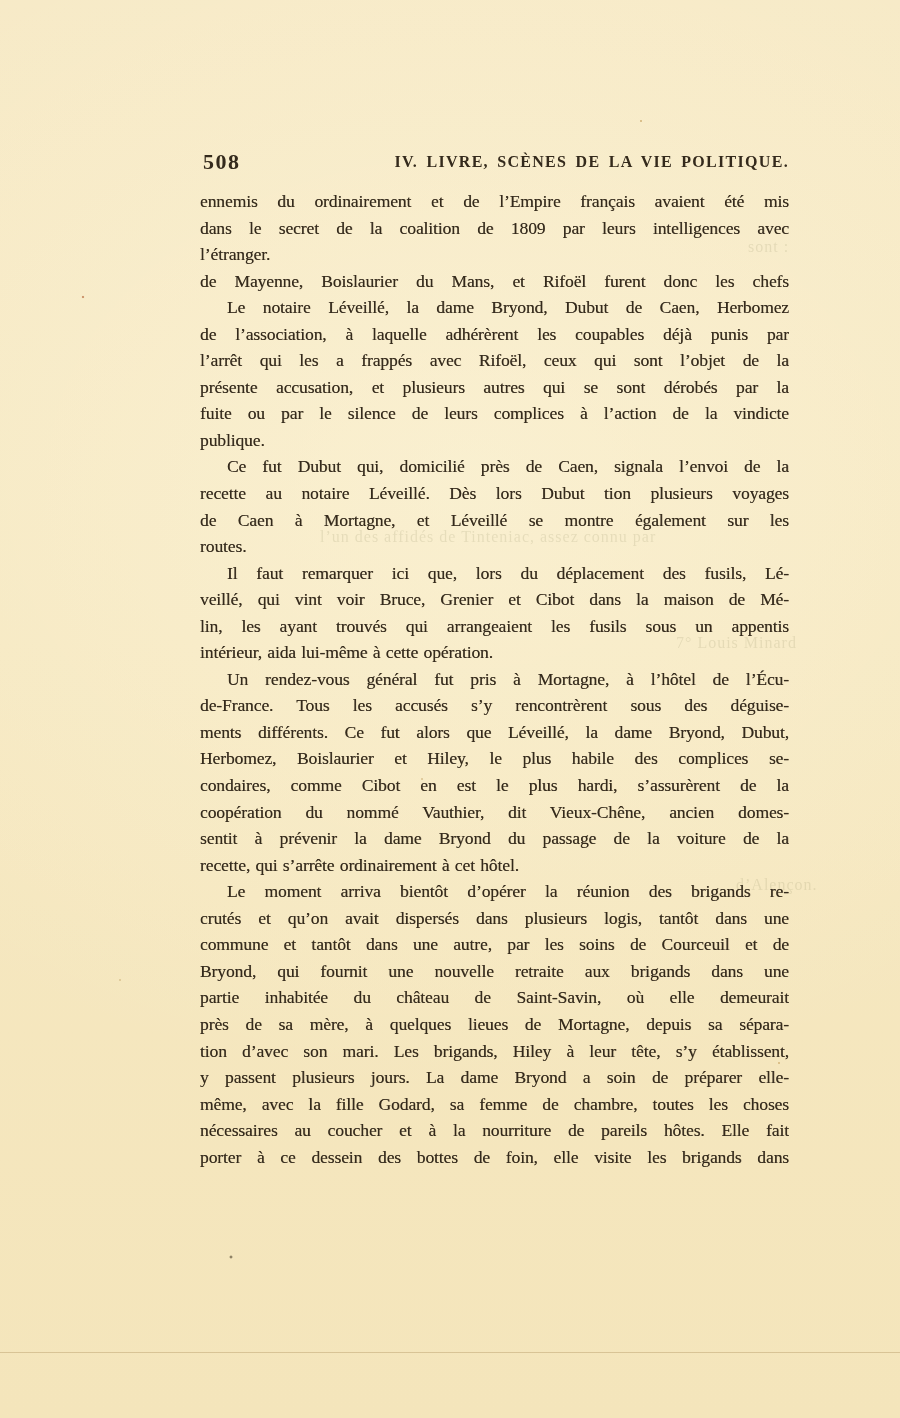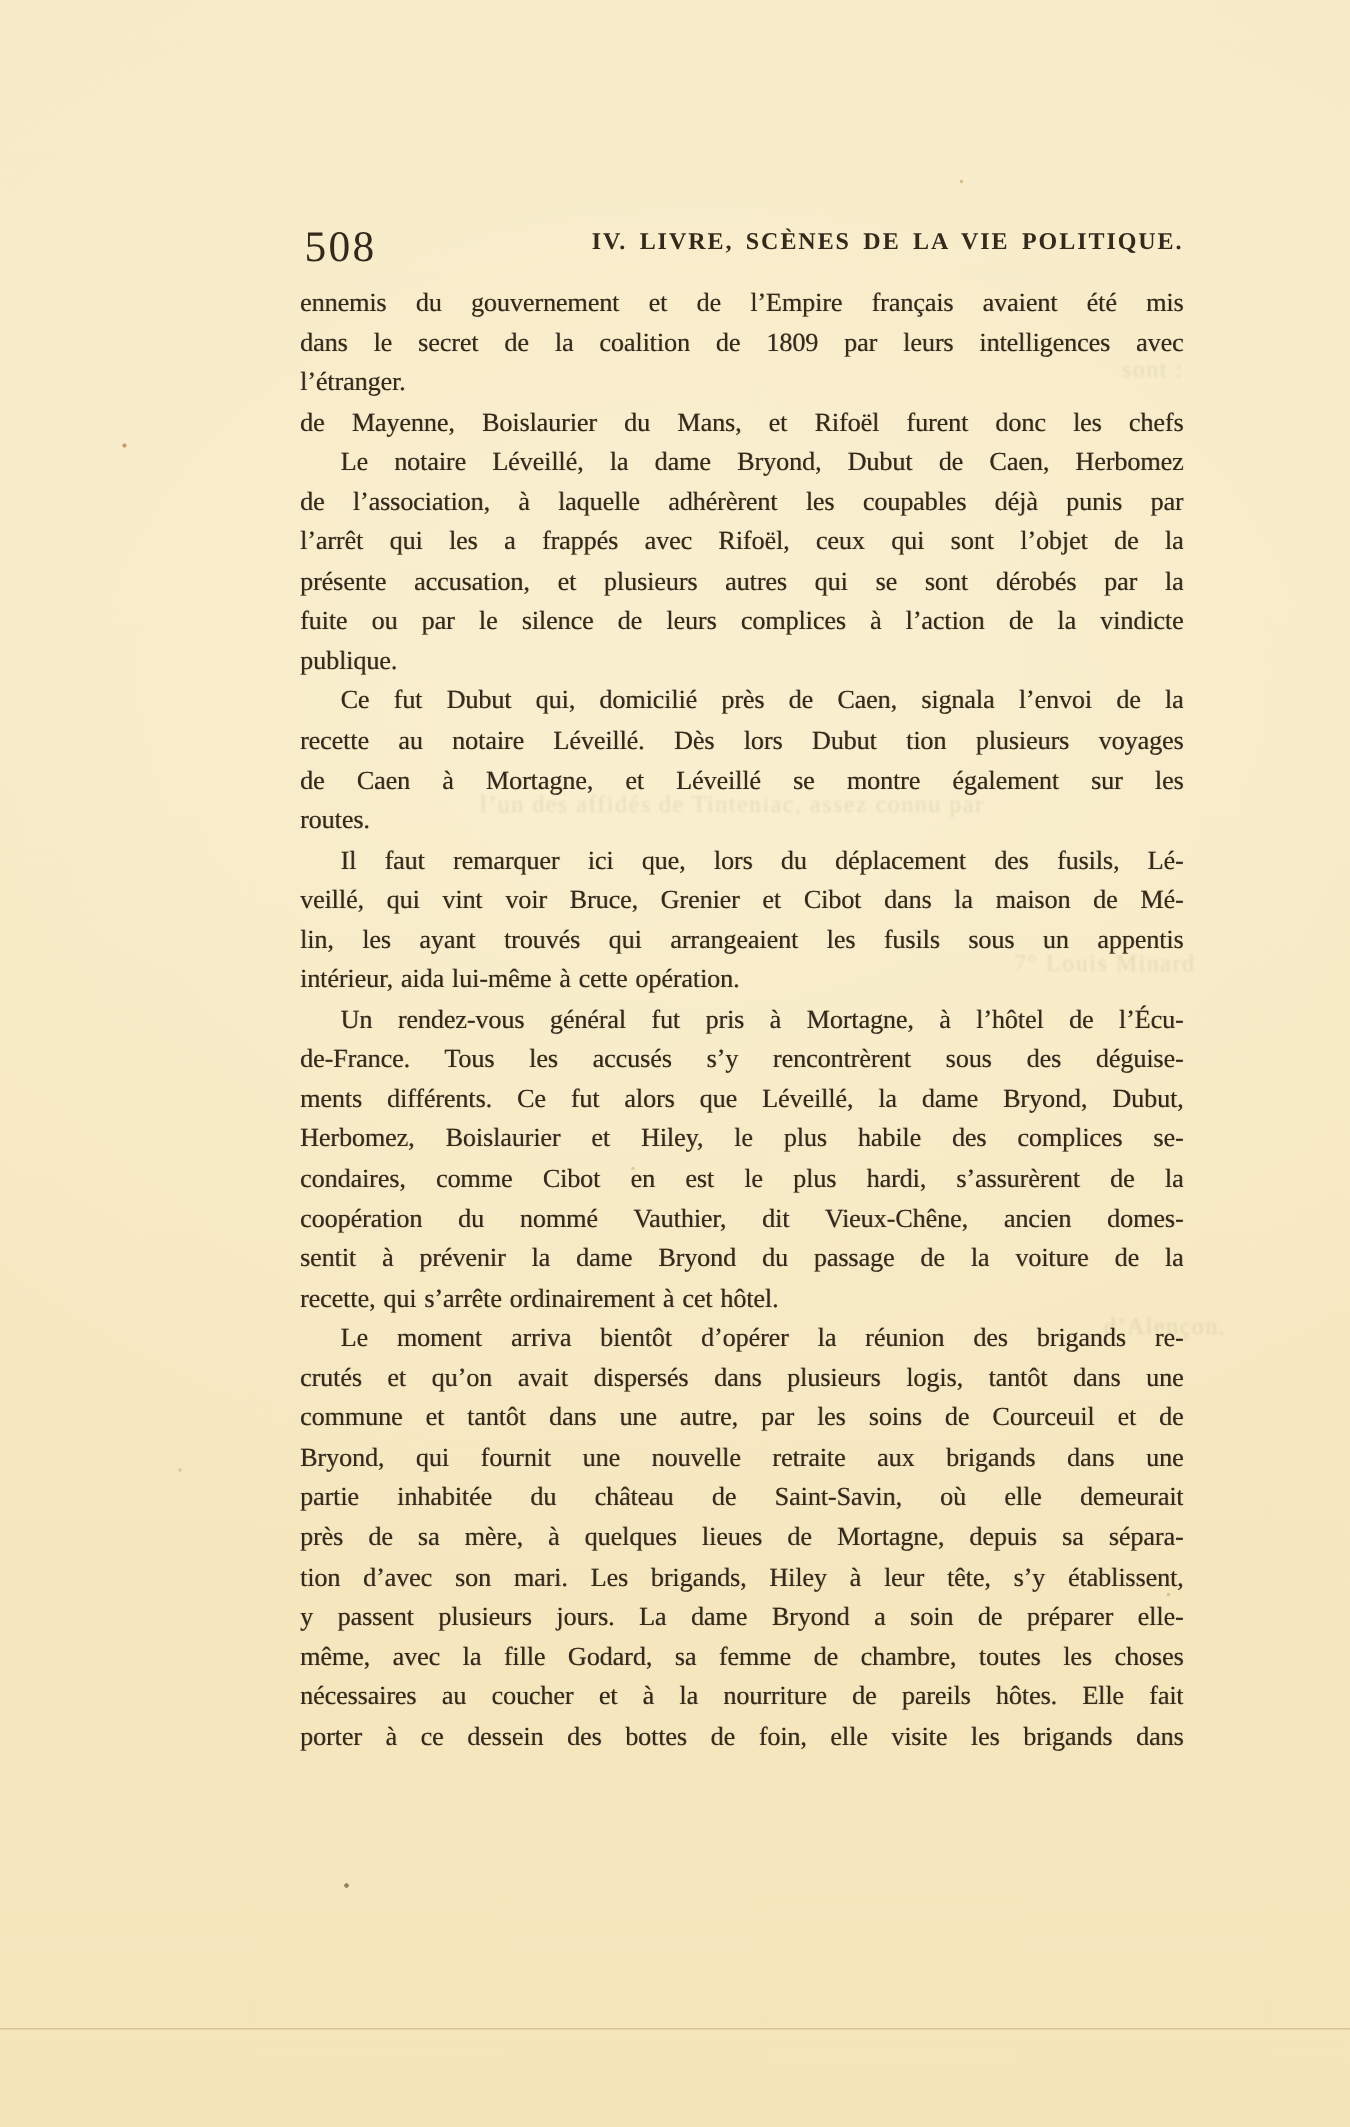--- a/index.html
+++ b/index.html
@@ -47,21 +47,21 @@
     white-space: nowrap;
     pointer-events: none;
   }
 
   .header {
     position: absolute; left: 200px; top: 150px;
     width: 589px; height: 26px;
   }
   .page-number {
     position: absolute; left: 3px; top: -1px;
-    font-size: 29px; font-weight: normal;
+    font-size: 22px; font-weight: bold;
     letter-spacing: 1.5px;
   }
   .running-title {
     display: block;
     text-align: right;
     font-size: 16px; font-weight: bold;
     letter-spacing: 1.3px;
     word-spacing: 3px;
     padding-top: 3px;
     white-space: nowrap;
@@ -96,21 +96,21 @@
   <div class="ghost" style="left:736px; top:876px">d’Alençon.</div>
 
   <div class="header">
     <span class="page-number">508</span>
     <span class="running-title">IV. LIVRE, SCÈNES DE LA VIE POLITIQUE.</span>
   </div>
 
   <div class="textblock">
 
     <div class="paragraph">
-      <div class="line">ennemis du gouvernement et de l’Empire français avaient été mis</div>
+      <div class="line">ennemis du ordinairement et de l’Empire français avaient été mis</div>
       <div class="line">dans le secret de la coalition de 1809 par leurs intelligences avec</div>
       <div class="line plast">l’étranger.</div>
     </div>
 
     <div class="paragraph">
       <div class="line">de Mayenne, Boislaurier du Mans, et Rifoël furent donc les chefs</div>
       <div class="line first">Le notaire Léveillé, la dame Bryond, Dubut de Caen, Herbomez</div>
       <div class="line">de l’association, à laquelle adhérèrent les coupables déjà punis par</div>
       <div class="line">l’arrêt qui les a frappés avec Rifoël, ceux qui sont l’objet de la</div>
       <div class="line">présente accusation, et plusieurs autres qui se sont dérobés par la</div>

